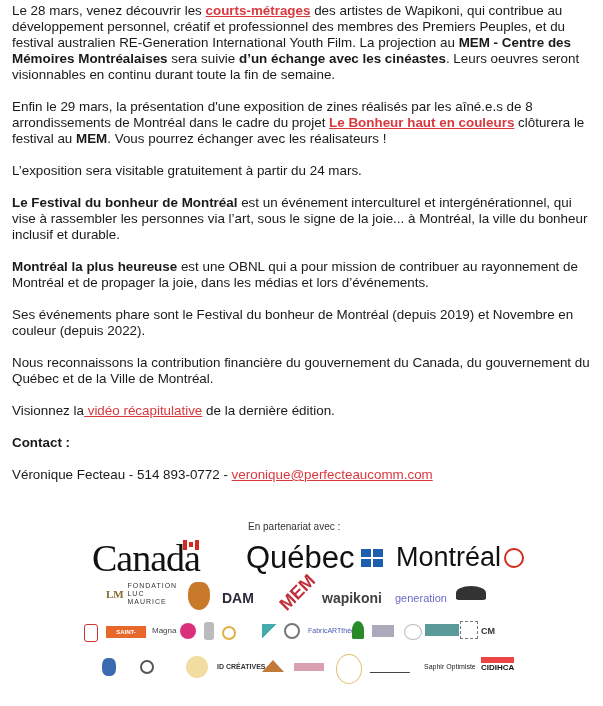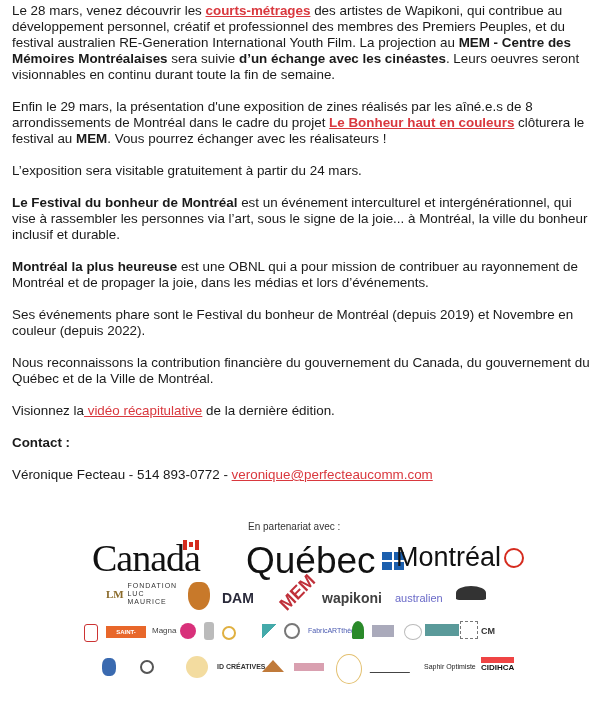--- a/index.html
+++ b/index.html
@@ -9,21 +9,21 @@
   .content p { margin: 0 0 16px 0; }
   a.lnk { color: #d9383e; text-decoration: underline; }
   a.lnk.bold { font-weight: bold; }
   b { font-weight: bold; }
   .logos { position: absolute; left: 0; top: 520px; width: 603px; height: 186px; }
   .partner-label { position: absolute; left: 240px; top: 1px; font-size: 10px; color: #333; margin-left: 8px; }
   .logo { position: absolute; display: flex; align-items: center; margin-left: 10px; }
   .canada { left: 82px; top: 16px; font-family: "Liberation Serif", serif; font-size: 38px; color: #111; letter-spacing: -1px; }
   .canada .flag { position: absolute; right: 1px; top: 4px; width: 16px; height: 10px; background: linear-gradient(to right, #d52b1e 0 25%, #fff 25% 75%, #d52b1e 75% 100%); }
   .canada .flag::after { content: ""; position: absolute; left: 6px; top: 2px; width: 4px; height: 5px; background: #d52b1e; }
-  .quebec { left: 236px; top: 20px; font-size: 37px; color: #111; }
+  .quebec { left: 236px; top: 20px; font-size: 31px; color: #111; }
   .quebec .fleur { display: inline-grid; grid-template-columns: 10px 10px; gap: 2px; margin-left: 6px; }
   .quebec .fleur span { width: 10px; height: 8px; background: #1b5fae; }
   .montreal { left: 386px; top: 22px; font-size: 27px; color: #111; }
   .montreal .rose { display: inline-block; width: 20px; height: 20px; margin-left: 3px; border: 2px solid #d52b1e; border-radius: 50%; box-sizing: border-box; }
   .small { font-size: 9px; color: #333; }
   .row2 { top: 62px; height: 36px; }
   .row3 { top: 100px; height: 30px; }
   .row4 { top: 134px; height: 40px; }
   .blk { position: absolute; }
 </style>
@@ -75,21 +75,21 @@
     </div>
 
   <div class="blk row2" style="left:106px;">
     <span style="font-family:'Liberation Serif',serif;font-weight:bold;font-size:11px;color:#8a6a2a;">LM</span>
     <span class="small" style="font-size:7px;letter-spacing:1px;display:inline-block;width:50px;line-height:8px;vertical-align:middle;">FONDATION LUC MAURICE</span>
   </div>
   <div class="blk row2" style="left:188px;width:22px;height:28px;background:#c8792a;border-radius:40% 40% 50% 50%;"></div>
   <div class="blk row2" style="left:222px;top:70px;font-weight:bold;font-size:14px;color:#2a2a3a;">DAM</div>
   <div class="blk row2" style="left:282px;top:60px;font-weight:bold;font-size:18px;color:#c0303a;transform:rotate(-45deg);">MEM</div>
   <div class="blk row2" style="left:322px;top:70px;font-size:14px;font-weight:bold;color:#404040;">wapikoni</div>
-  <div class="blk row2" style="left:395px;top:72px;font-size:11px;color:#6a6ac8;">australien</div>
+  <div class="blk row2" style="left:395px;top:72px;font-size:11px;color:#6a6ac8;">generation</div>
   <div class="blk row2" style="left:456px;top:66px;width:30px;height:14px;background:#333;border-radius:50% 50% 10% 10%;"></div>
 
   <div class="blk row3" style="left:84px;top:104px;width:12px;height:16px;border:1px solid #c33;border-radius:3px;"></div>
   <div class="blk row3" style="left:106px;top:106px;width:40px;height:12px;background:#e8672a;color:#fff;font-size:6px;font-weight:bold;text-align:center;line-height:12px;">SAINT-LAURENT</div>
   <div class="blk row3" style="left:152px;top:106px;font-size:8px;color:#444;">Magna</div>
   <div class="blk row3" style="left:180px;top:103px;width:16px;height:16px;border-radius:50%;background:#d8307a;"></div>
   <div class="blk row3" style="left:204px;top:102px;width:10px;height:18px;background:#bbb;border-radius:3px;"></div>
   <div class="blk row3" style="left:222px;top:106px;width:10px;height:10px;border-radius:50%;border:2px solid #e0b040;"></div>
   <div class="blk row3" style="left:262px;top:104px;width:14px;height:14px;background:linear-gradient(135deg,#4aa 50%,#fff 50%);"></div>
   <div class="blk row3" style="left:284px;top:103px;width:16px;height:16px;border-radius:50%;border:2px solid #777;box-sizing:border-box;"></div>

